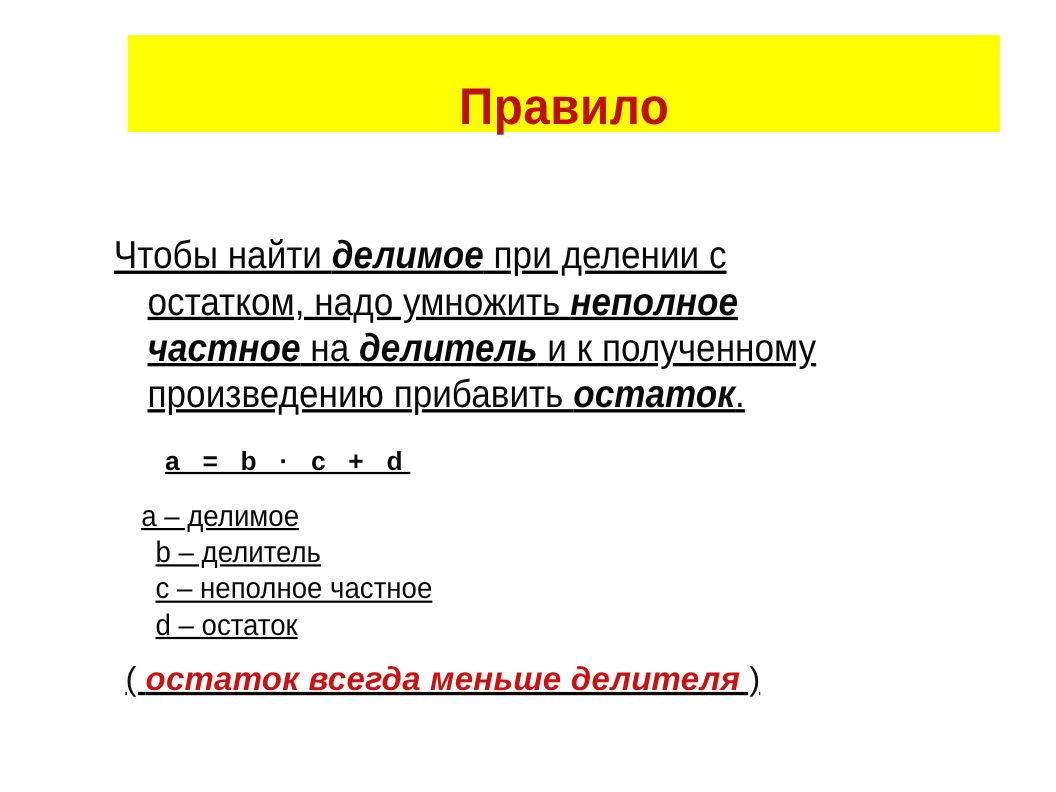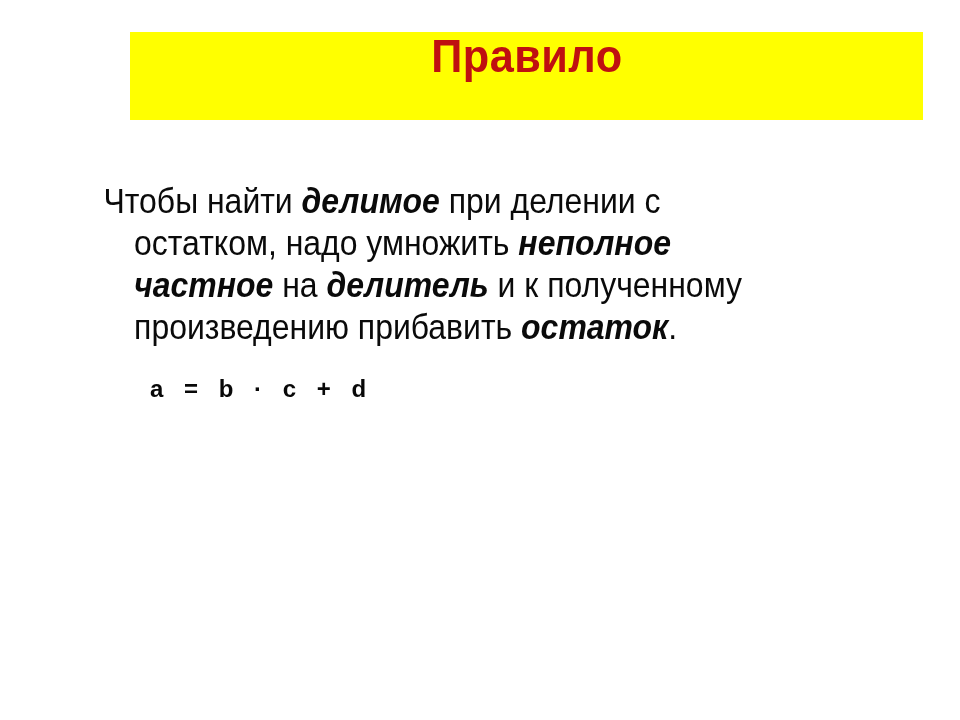--- a/index.html
+++ b/index.html
@@ -11,47 +11,48 @@
     height: 720px;
     background: #ffffff;
     font-family: "Liberation Sans", "DejaVu Sans", sans-serif;
     overflow: hidden;
     position: relative;
   }
 
   
   .title-banner {
     position: absolute;
-    left: 130px;
+    left: 116px;
     top: 32px;
     width: 793px;
     height: 88px;
     background: #ffff00;
     display: flex;
-    align-items: flex-start;
+    align-items: flex-end;
     justify-content: center;
   }
   .title-text {
     color: #bf1010;
     font-family: "Liberation Sans", "DejaVu Sans", sans-serif;
     font-weight: bold;
     font-size: 47px;
     line-height: 1;
     letter-spacing: 0.5px;
     transform: scaleX(0.92);
     transform-origin: center;
     white-space: nowrap;
   }
 
   
   .body-area {
     position: absolute;
     left: 0;
-    top: 180px;
+    top: 211px;
     width: 960px;
+    text-decoration: underline;
   }
 
   .rule-paragraph {
     margin: 0;
     padding: 0 60px 0 115px;
     font-size: 35.5px;
     line-height: 42px;
     color: #0a0a0a;
     text-indent: 0;
     font-family: "Liberation Sans", "DejaVu Sans", sans-serif;
@@ -139,15 +140,22 @@
 
     <span class="line indent"><span>остатком, надо умножить </span><b>неполное</b></span>
 
     <span class="line indent"><b>частное</b><span> на </span><b>делитель</b><span> и к полученному</span></span>
 
     <span class="line indent"><span>произведению прибавить </span><b>остаток</b><span>.</span></span>
   </div>
 
   <div class="formula">a = b · c + d</div>
 
+  <ul class="legend">
+    <li class="first">a – делимое</li>
+    <li>b – делитель</li>
+    <li>c – неполное частное</li>
+    <li>d – остаток</li>
+  </ul>
 
+  <div class="note"><span class="paren">( </span><span class="note-text">остаток всегда меньше делителя</span><span class="paren"> )</span></div>
 
 </div>
 
 </body></html>

